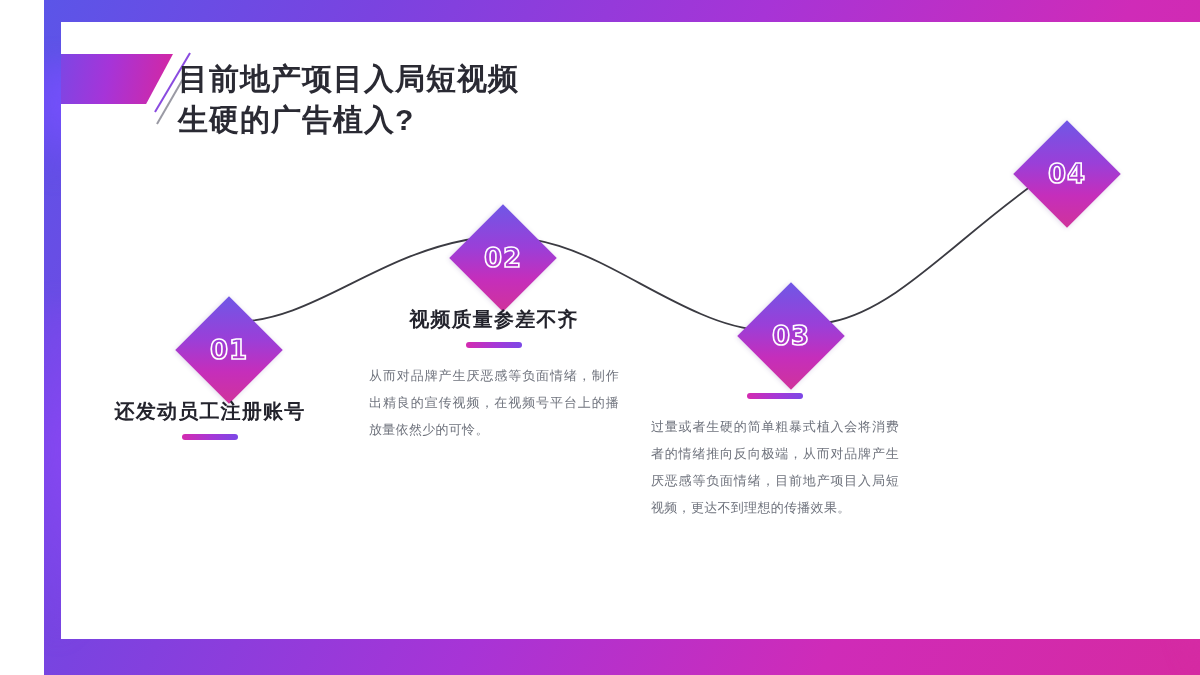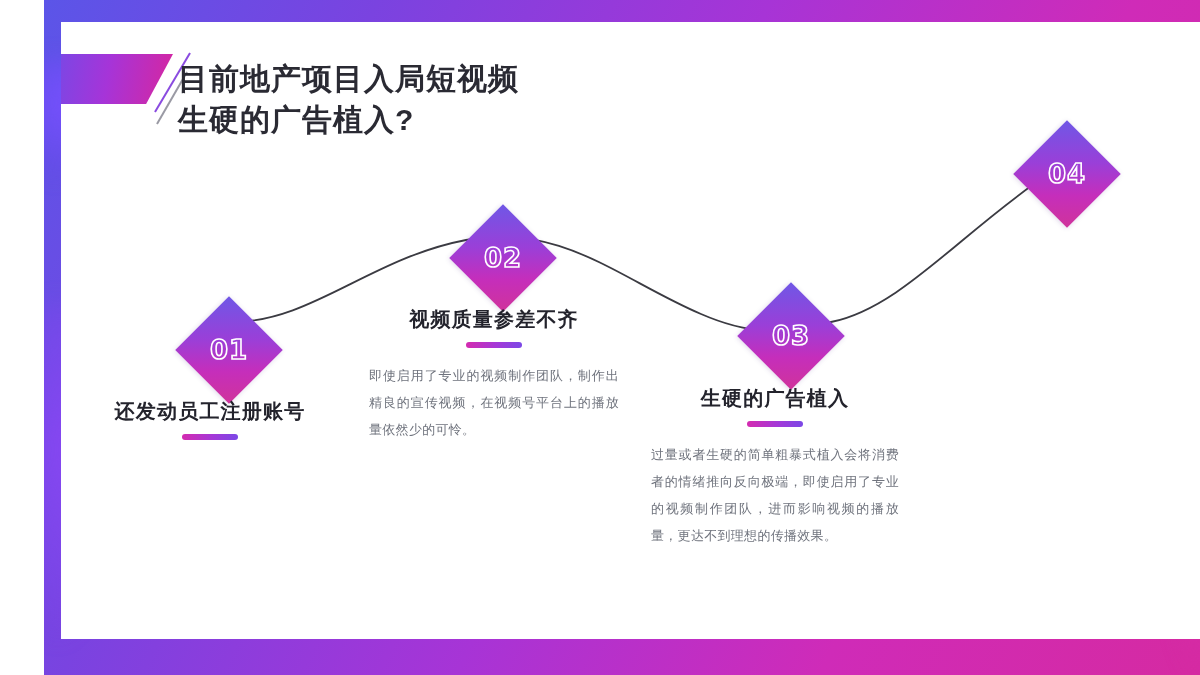--- a/index.html
+++ b/index.html
@@ -171,30 +171,29 @@
       <div class="item-heading center-head">还发动员工注册账号</div>
       <div class="item-rule center-rule"></div>
     </div>
 
     <div class="diamond" style="left: 404px; top: 198px;">
       <span class="diamond-num">02</span>
     </div>
     <div class="item" style="left: 308px; top: 283px; width: 250px;">
       <div class="item-heading center-head">视频质量参差不齐</div>
       <div class="item-rule center-rule"></div>
-      <div class="item-body">即使启用了专业的视频制作团队，制作出精良的宣传视频，在视频号平台上的播放量依然少的可怜。</div>
+      <div class="item-body">从而对品牌产生厌恶感等负面情绪，制作出精良的宣传视频，在视频号平台上的播放量依然少的可怜。</div>
     </div>
 
     <div class="diamond" style="left: 692px; top: 276px;">
       <span class="diamond-num">03</span>
     </div>
     <div class="item" style="left: 590px; top: 362px; width: 248px;">
-      <div class="item-heading center-head">生硬的广告植入</div>
       <div class="item-rule center-rule"></div>
-      <div class="item-body">过量或者生硬的简单粗暴式植入会将消费者的情绪推向反向极端，即使启用了专业的视频制作团队，进而影响视频的播放量，更达不到理想的传播效果。</div>
+      <div class="item-body">过量或者生硬的简单粗暴式植入会将消费者的情绪推向反向极端，从而对品牌产生厌恶感等负面情绪，目前地产项目入局短视频，更达不到理想的传播效果。</div>
     </div>
 
     <div class="diamond" style="left: 968px; top: 114px;">
       <span class="diamond-num">04</span>
     </div>
 
   </div>
 </div>
 
 </body></html>

